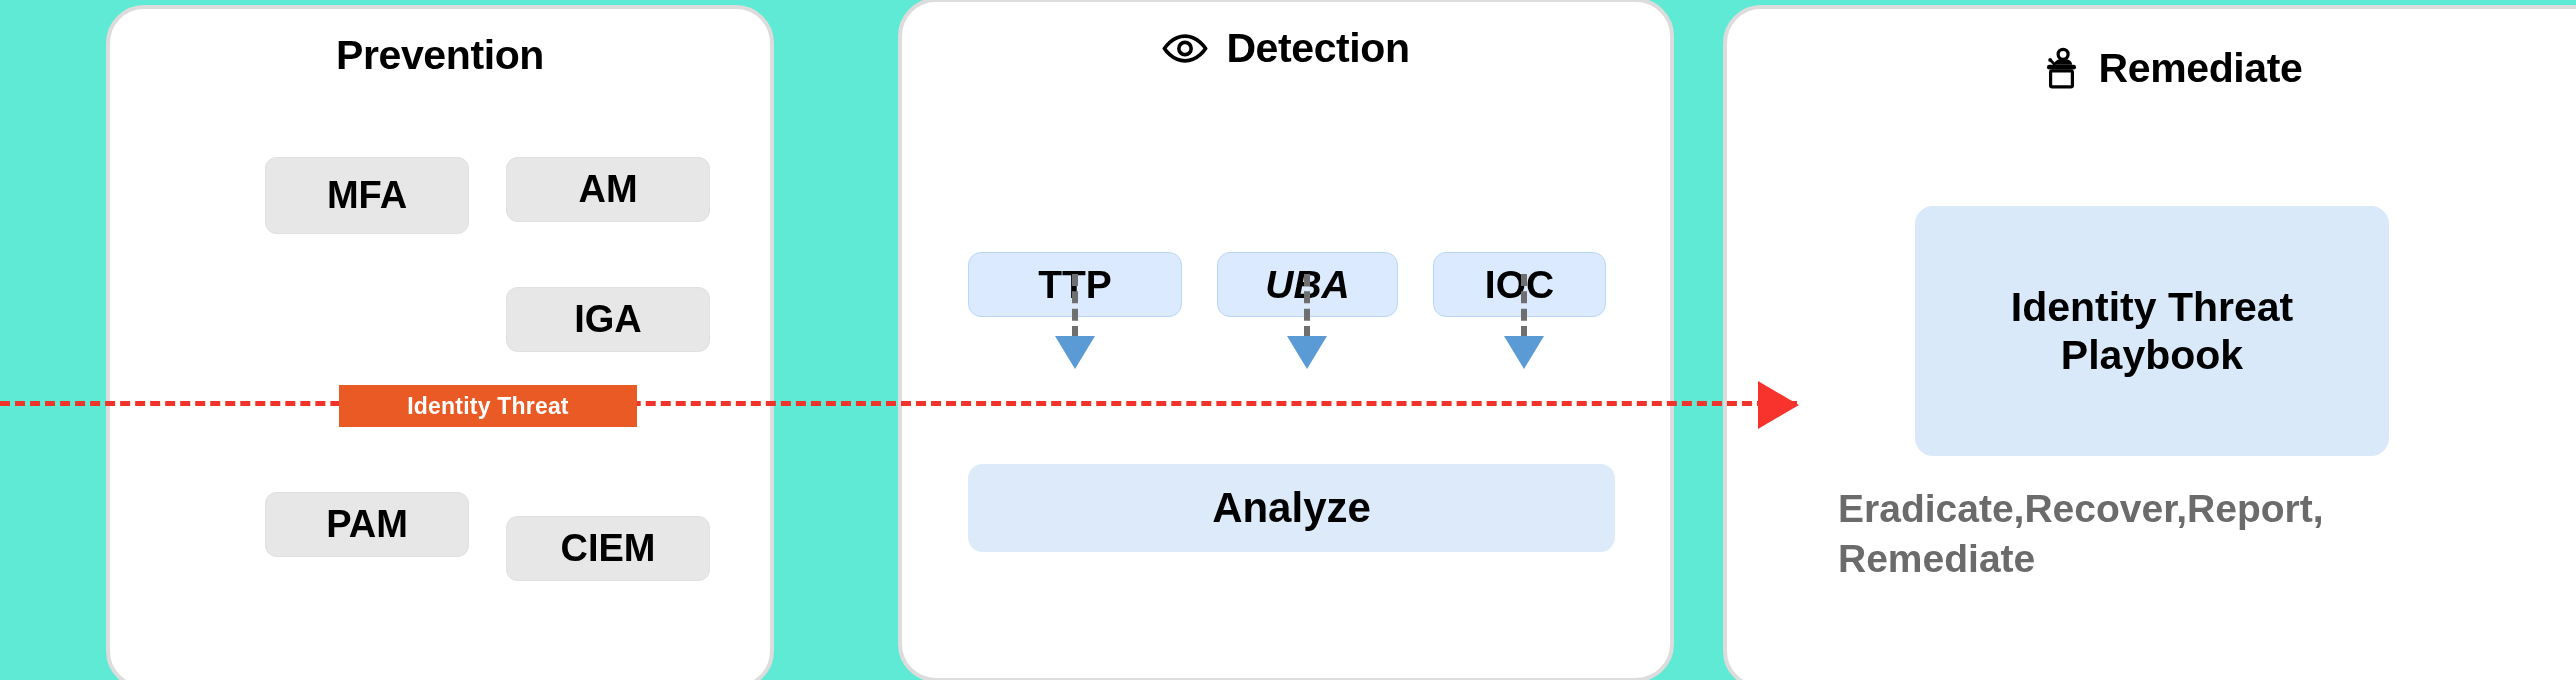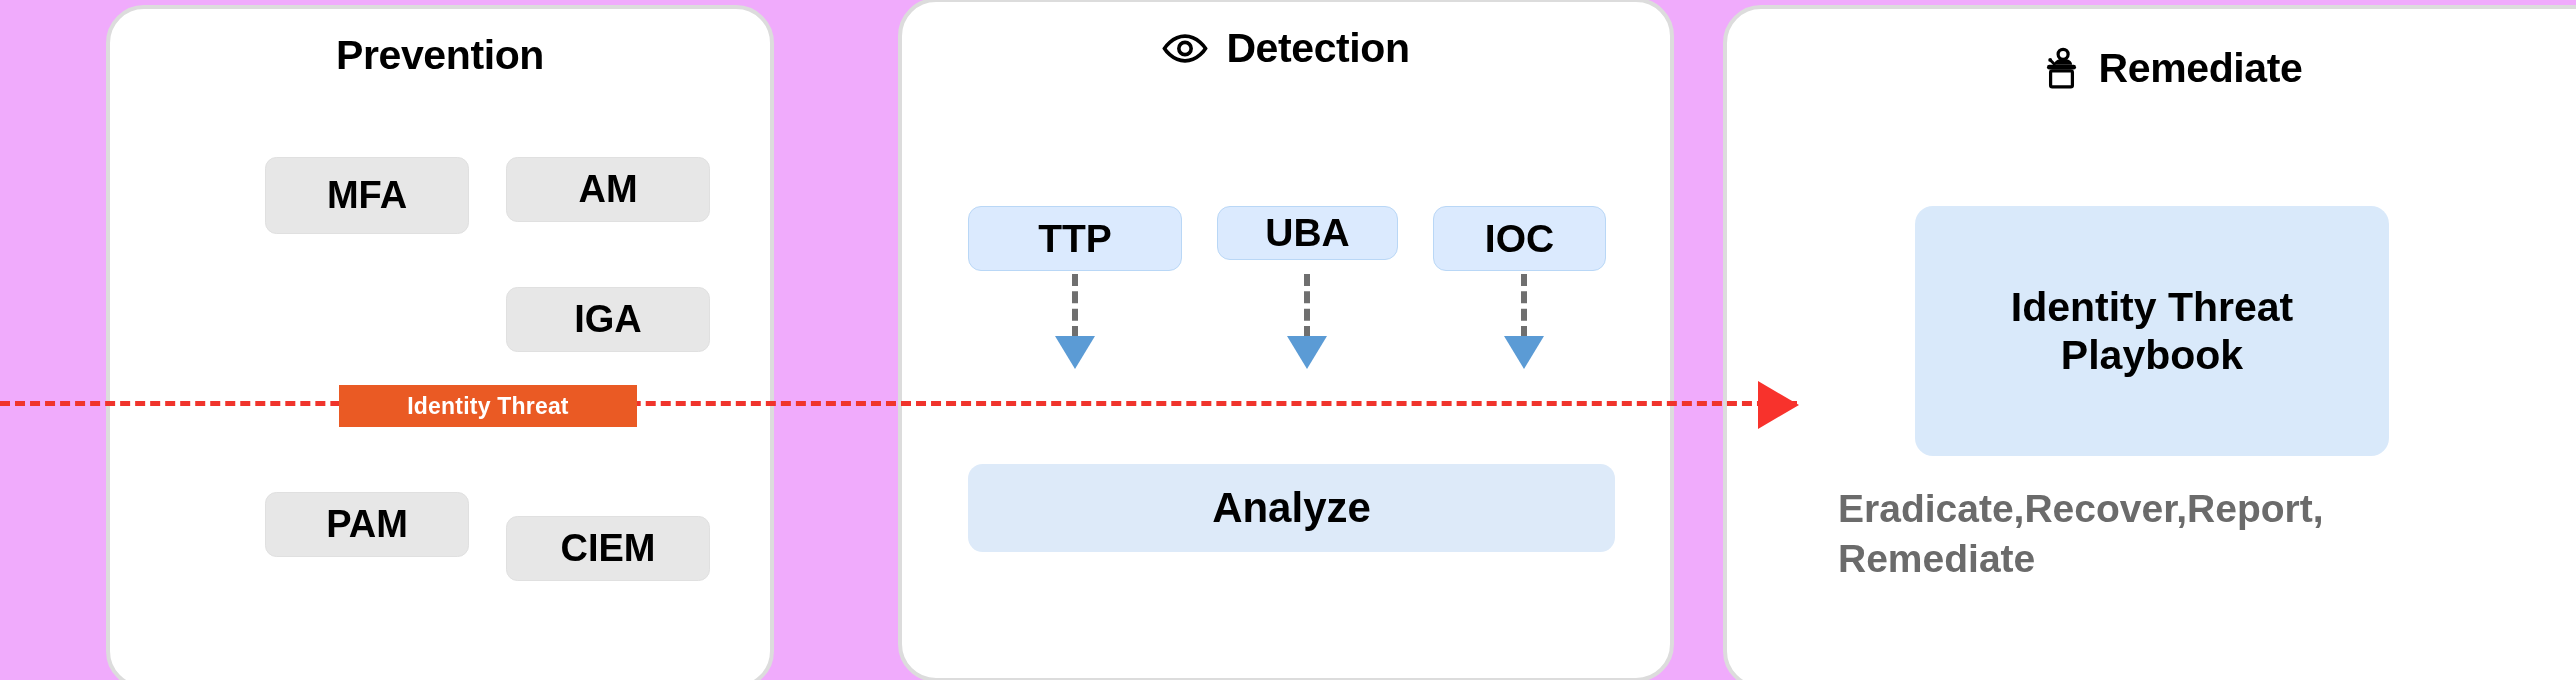--- a/index.html
+++ b/index.html
@@ -1,17 +1,17 @@
 <!DOCTYPE html>
 <html style="font-size:13px"><head>
 <meta charset="utf-8">
 <style>
   html,body{margin:0;padding:0;background:#000;}
   body{width:2576px;height:680px;overflow:hidden;font-family:"Liberation Sans",sans-serif;}
-  .stage{position:relative;width:2576px;height:680px;background:#f0abfc;}
+  .stage{position:relative;width:2576px;height:680px;background:#5eead4;}
 
   
   .panel{position:absolute;background:#fff;border:4.9px solid #dcdcdc;border-radius:38px;box-sizing:border-box;}
   #panel-prevention{left:106px;top:4.9px;width:668px;height:684px;}
   #panel-detection{left:898px;top:-1.6px;width:776px;height:684px;}
   #panel-response{left:1723px;top:4.9px;width:898px;height:684px;}
 
   .panel-title{position:absolute;left:0;right:0;display:flex;align-items:center;justify-content:center;
     gap:18px;font-size:41px;font-weight:bold;color:#000;letter-spacing:-0.4px;}
   #title-prevention{top:23px;}
@@ -30,23 +30,23 @@
   #chip-ciem{left:506px;top:492px;width:204px;height:65px;margin-top:24px;}
 
   
   #identity-threat-badge{position:absolute;left:339px;top:385px;width:298px;height:42px;
     background:#ea5a24;display:flex;align-items:center;justify-content:center;
     font-size:23px;font-weight:bold;color:#fff;letter-spacing:0.2px;}
 
   
   .bluebox{position:absolute;background:#dbeafe;border:1.6px solid #b9d7f6;border-radius:13px;
     display:flex;align-items:center;justify-content:center;text-align:center;
-    font-size:39px;font-weight:bold;color:#000;box-sizing:border-box;}
+    font-size:39px;font-weight:bold;color:#000;box-sizing:border-box;margin-top:46px;}
   #box-ttp{left:968px;top:206px;width:214px;height:65px;}
-  #box-uba{left:1217px;top:206px;width:181px;height:54px;}
+  #box-uba{left:1217px;top:206px;width:181px;height:65px;font-style:italic;}
   #box-ioc{left:1433px;top:206px;width:173px;height:65px;}
 
   #box-analyze{position:absolute;left:968px;top:464px;width:647px;height:88px;
     background:#ddeaf9;border-radius:14.7px;display:flex;align-items:center;justify-content:center;
     font-size:42px;font-weight:bold;color:#000;}
 
   #box-playbook{position:absolute;left:1915px;top:206px;width:474px;height:250px;
     background:#d9e9fa;border-radius:18px;display:flex;align-items:center;justify-content:center;
     text-align:center;line-height:1.18;font-size:41px;font-weight:bold;color:#000;}
 

